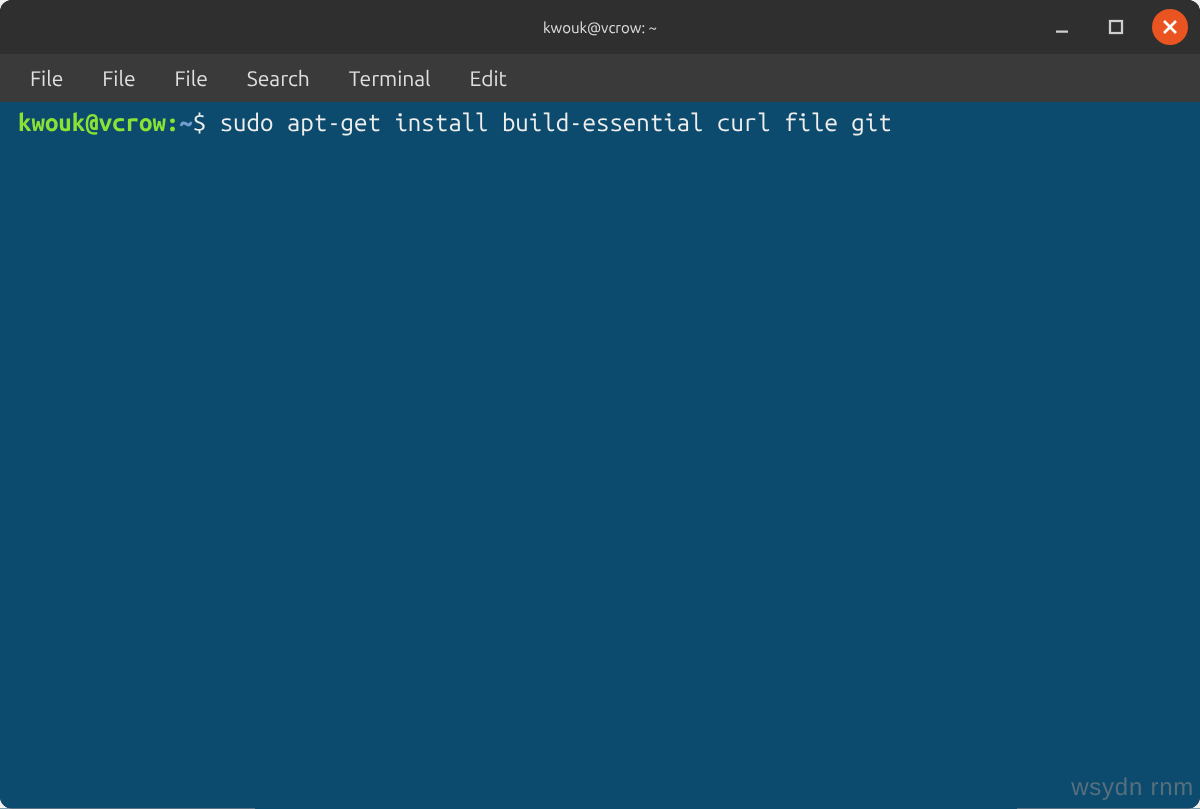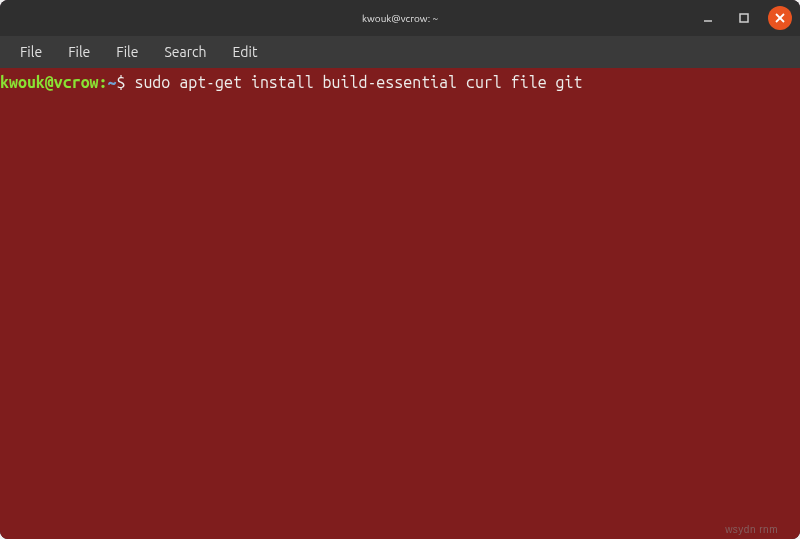--- a/index.html
+++ b/index.html
@@ -79,22 +79,22 @@
     }
     .menu-item {
       color: #e0e0e0;
       font-size: 14px;
       padding: 4px 12px;
       cursor: pointer;
       border-radius: 3px;
     }
     .terminal {
       flex: 1;
-      background: #7f1d1d;
-      padding: 4px 0;
+      background: #0c4a6e;
+      padding: 4px 12px;
       font-family: "Ubuntu Mono", "DejaVu Sans Mono", "Courier New", monospace;
       font-size: 16px;
       line-height: 1.3;
       color: #eeeeec;
       white-space: pre;
       overflow: hidden;
     }
     .prompt-user {
       color: #8ae234;
       font-weight: bold;
@@ -104,24 +104,24 @@
       font-weight: bold;
     }
     .prompt-dollar {
       color: #eeeeec;
     }
     .command-text {
       color: #eeeeec;
     }
     .watermark {
       position: absolute;
-      right: 22px;
+      right: 4px;
       bottom: 4px;
       color: #888;
-      font-size: 10px;
+      font-size: 16px;
       font-family: sans-serif;
       opacity: 0.6;
       letter-spacing: 0.5px;
     }
   </style>
 </head>
 <body>
 
 <div class="window">
   <div class="titlebar">
@@ -144,19 +144,20 @@
           </svg>
       </div>
     </div>
   </div>
 
   <div class="menubar">
     <div class="menu-item">File</div>
     <div class="menu-item">File</div>
     <div class="menu-item">File</div>
     <div class="menu-item">Search</div>
+    <div class="menu-item">Terminal</div>
     <div class="menu-item">Edit</div>
   </div>
 
   <div class="terminal"><span class="prompt-user">kwouk@vcrow</span><span class="prompt-user">:</span><span class="prompt-path">~</span><span class="prompt-dollar">$</span> <span class="command-text">sudo apt-get install build-essential curl file git</span></div>
 </div>
 
 <div class="watermark">wsydn rnm</div>
 
 </body></html>

